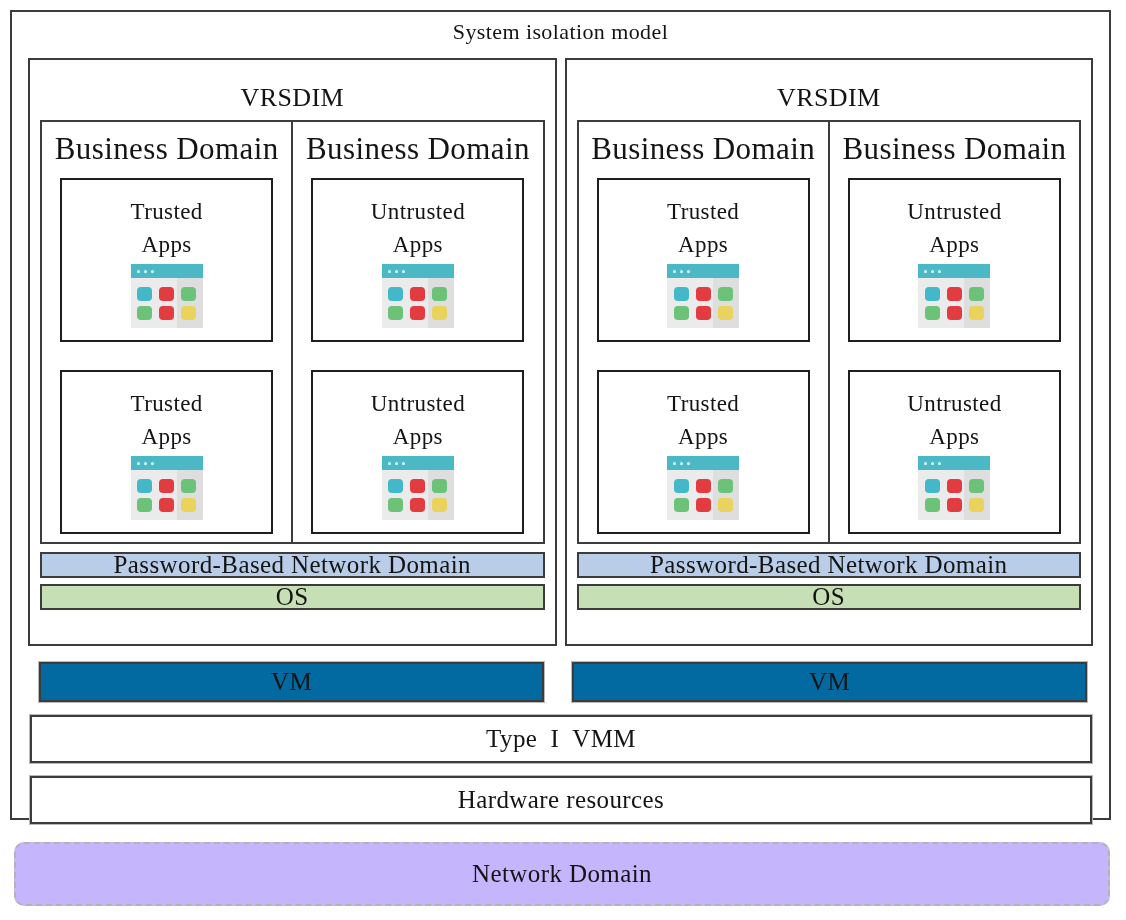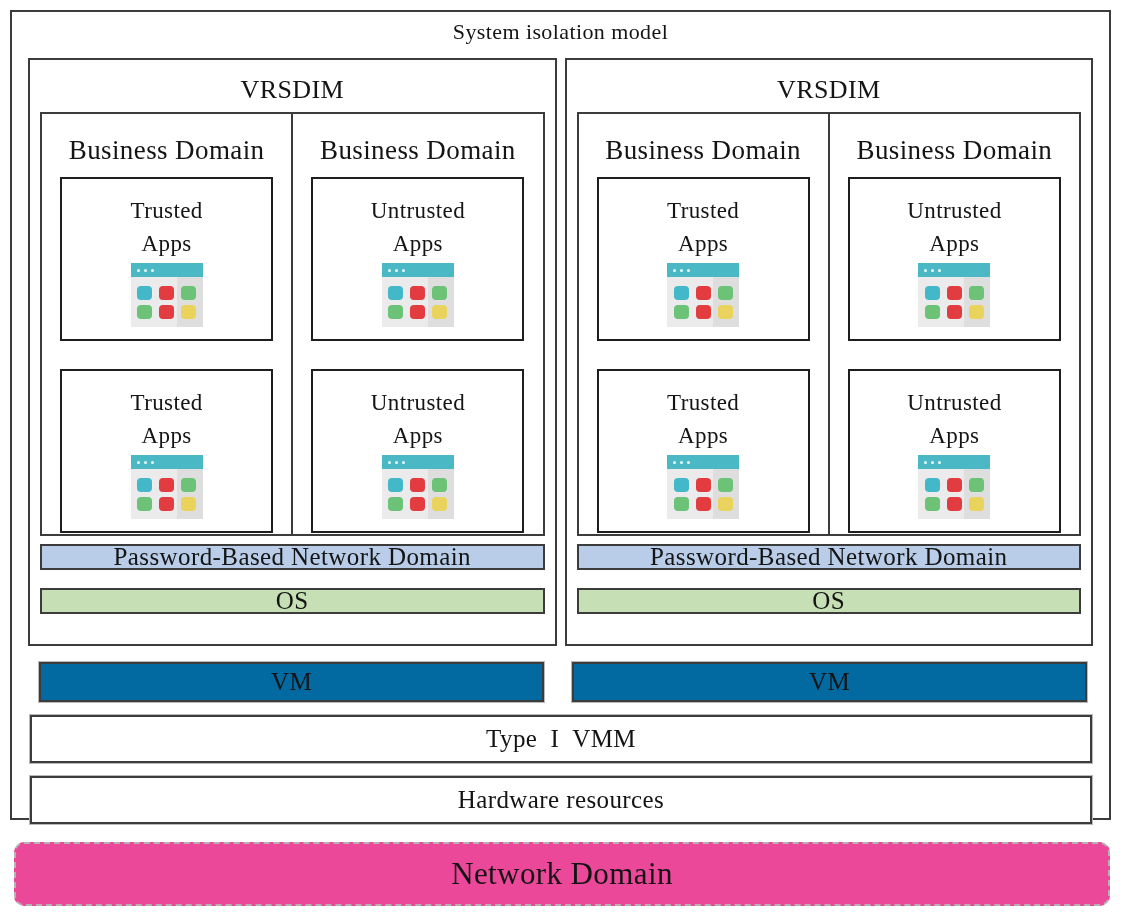--- a/index.html
+++ b/index.html
@@ -27,28 +27,28 @@
     border:2px solid var(--border-dark);background:#fff;
   }
   .title{
     text-align:center;font-size:22px;height:46px;padding-top:7px;
   }
   .vrsdim-row{display:flex;gap:8px;margin:0 16px;height:588px;}
   .vrsdim{
     flex:1;border:2px solid var(--border-dark);background:#fff;
     display:flex;flex-direction:column;
   }
-  .vrsdim-title{text-align:center;font-size:26px;padding:15px 0 7px;}
+  .vrsdim-title{text-align:center;font-size:26px;padding:23px 0 7px;}
   .bd-container{
     margin:0 10px;border:2px solid var(--border-dark);height:424px;
     display:flex;
   }
   .bd-cell{flex:1;display:flex;flex-direction:column;align-items:center;}
   .bd-cell + .bd-cell{border-left:2px solid var(--border-dark);}
-  .bd-label{font-size:27px;padding:9px 0 1px;margin-top:12px;}
+  .bd-label{font-size:31px;padding:9px 0 1px;}
   .app-box{
     width:213px;height:164px;border:2px solid #1e1e1e;margin-top:10px;
     display:flex;flex-direction:column;align-items:center;background:#fff;
   }
   .app-box + .app-box{margin-top:28px;}
   .app-label{
     font-size:23px;line-height:33px;text-align:center;white-space:pre-line;
     padding-top:15px;
   }
   .app-icon{width:72px;height:64px;margin-top:3px;position:relative;}
@@ -62,43 +62,43 @@
     display:grid;grid-template-columns:repeat(3,15px);grid-auto-rows:14px;
     gap:5px 7px;justify-content:center;align-content:center;
   }
   .icon-shade{position:absolute;top:0;right:0;width:26px;height:100%;background:rgba(0,0,0,0.055);}
   .tile{border-radius:4px;z-index:1;}
   .t-cyan{background:var(--tile-cyan);}
   .t-red{background:var(--tile-red);}
   .t-green{background:var(--tile-green);}
   .t-yellow{background:var(--tile-yellow);}
   .bar{
-    margin:8px 10px 12px;height:26px;border:2px solid var(--border-dark);
+    margin:8px 10px 0;height:26px;border:2px solid var(--border-dark);
     display:flex;align-items:center;justify-content:center;font-size:25px;
   }
   .bar-network{background:var(--bar-blue);}
   .bar-os{background:var(--bar-green);margin-top:6px;}
   .vm-row{display:flex;margin-top:16px;}
   .vm-box{
     height:40px;border:2px solid var(--border-dark);background:#0369a1;
     display:flex;align-items:center;justify-content:center;font-size:25px;
     box-shadow:0 0 0 1px #b9b9b9;
   }
   .vm-left{margin-left:27px;width:505px;}
   .vm-right{margin-left:28px;width:515px;}
   .full-bar{
     margin:13px 17px 0 18px;height:48px;border:2px solid var(--border-dark);
     background:#fff;display:flex;align-items:center;justify-content:center;
     font-size:25px;box-shadow:0 0 0 1px #b9b9b9;
   }
   .pre{white-space:pre-wrap;}
   .network-domain{
     position:absolute;left:14px;top:842px;width:1096px;height:64px;
-    border:2px dashed var(--dash-gray);border-radius:10px;background:#ec4899;
-    display:flex;align-items:center;justify-content:center;font-size:31px;
+    border:2px dashed var(--dash-gray);border-radius:10px;background:#c4b5fd;
+    display:flex;align-items:center;justify-content:center;font-size:25px;
   }
 </style>
 </head>
 <body>
 
 <div class="outer">
   <div class="title">System isolation model</div>
 
   <div class="vrsdim-row">
 

